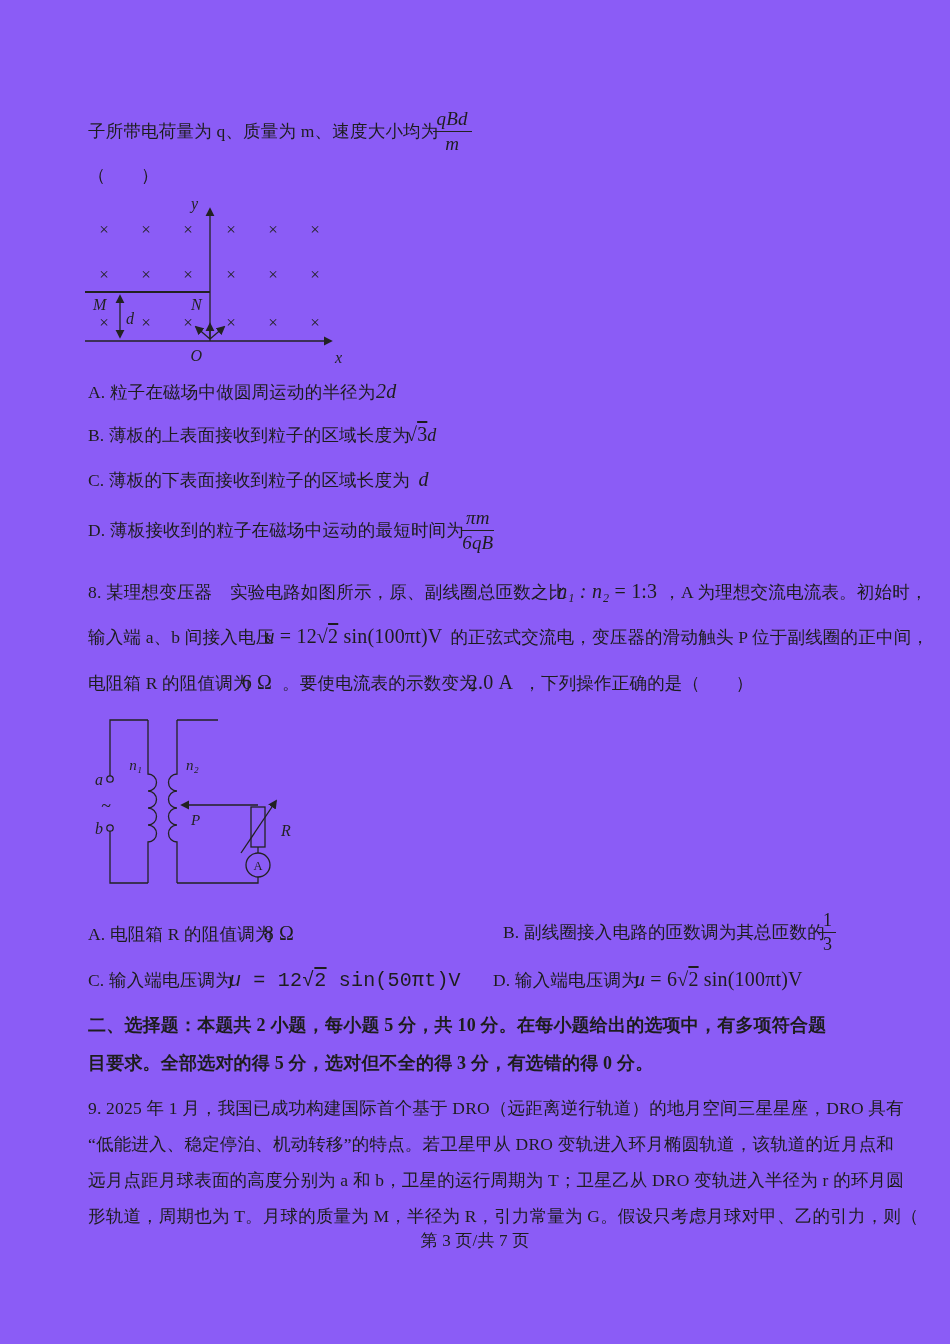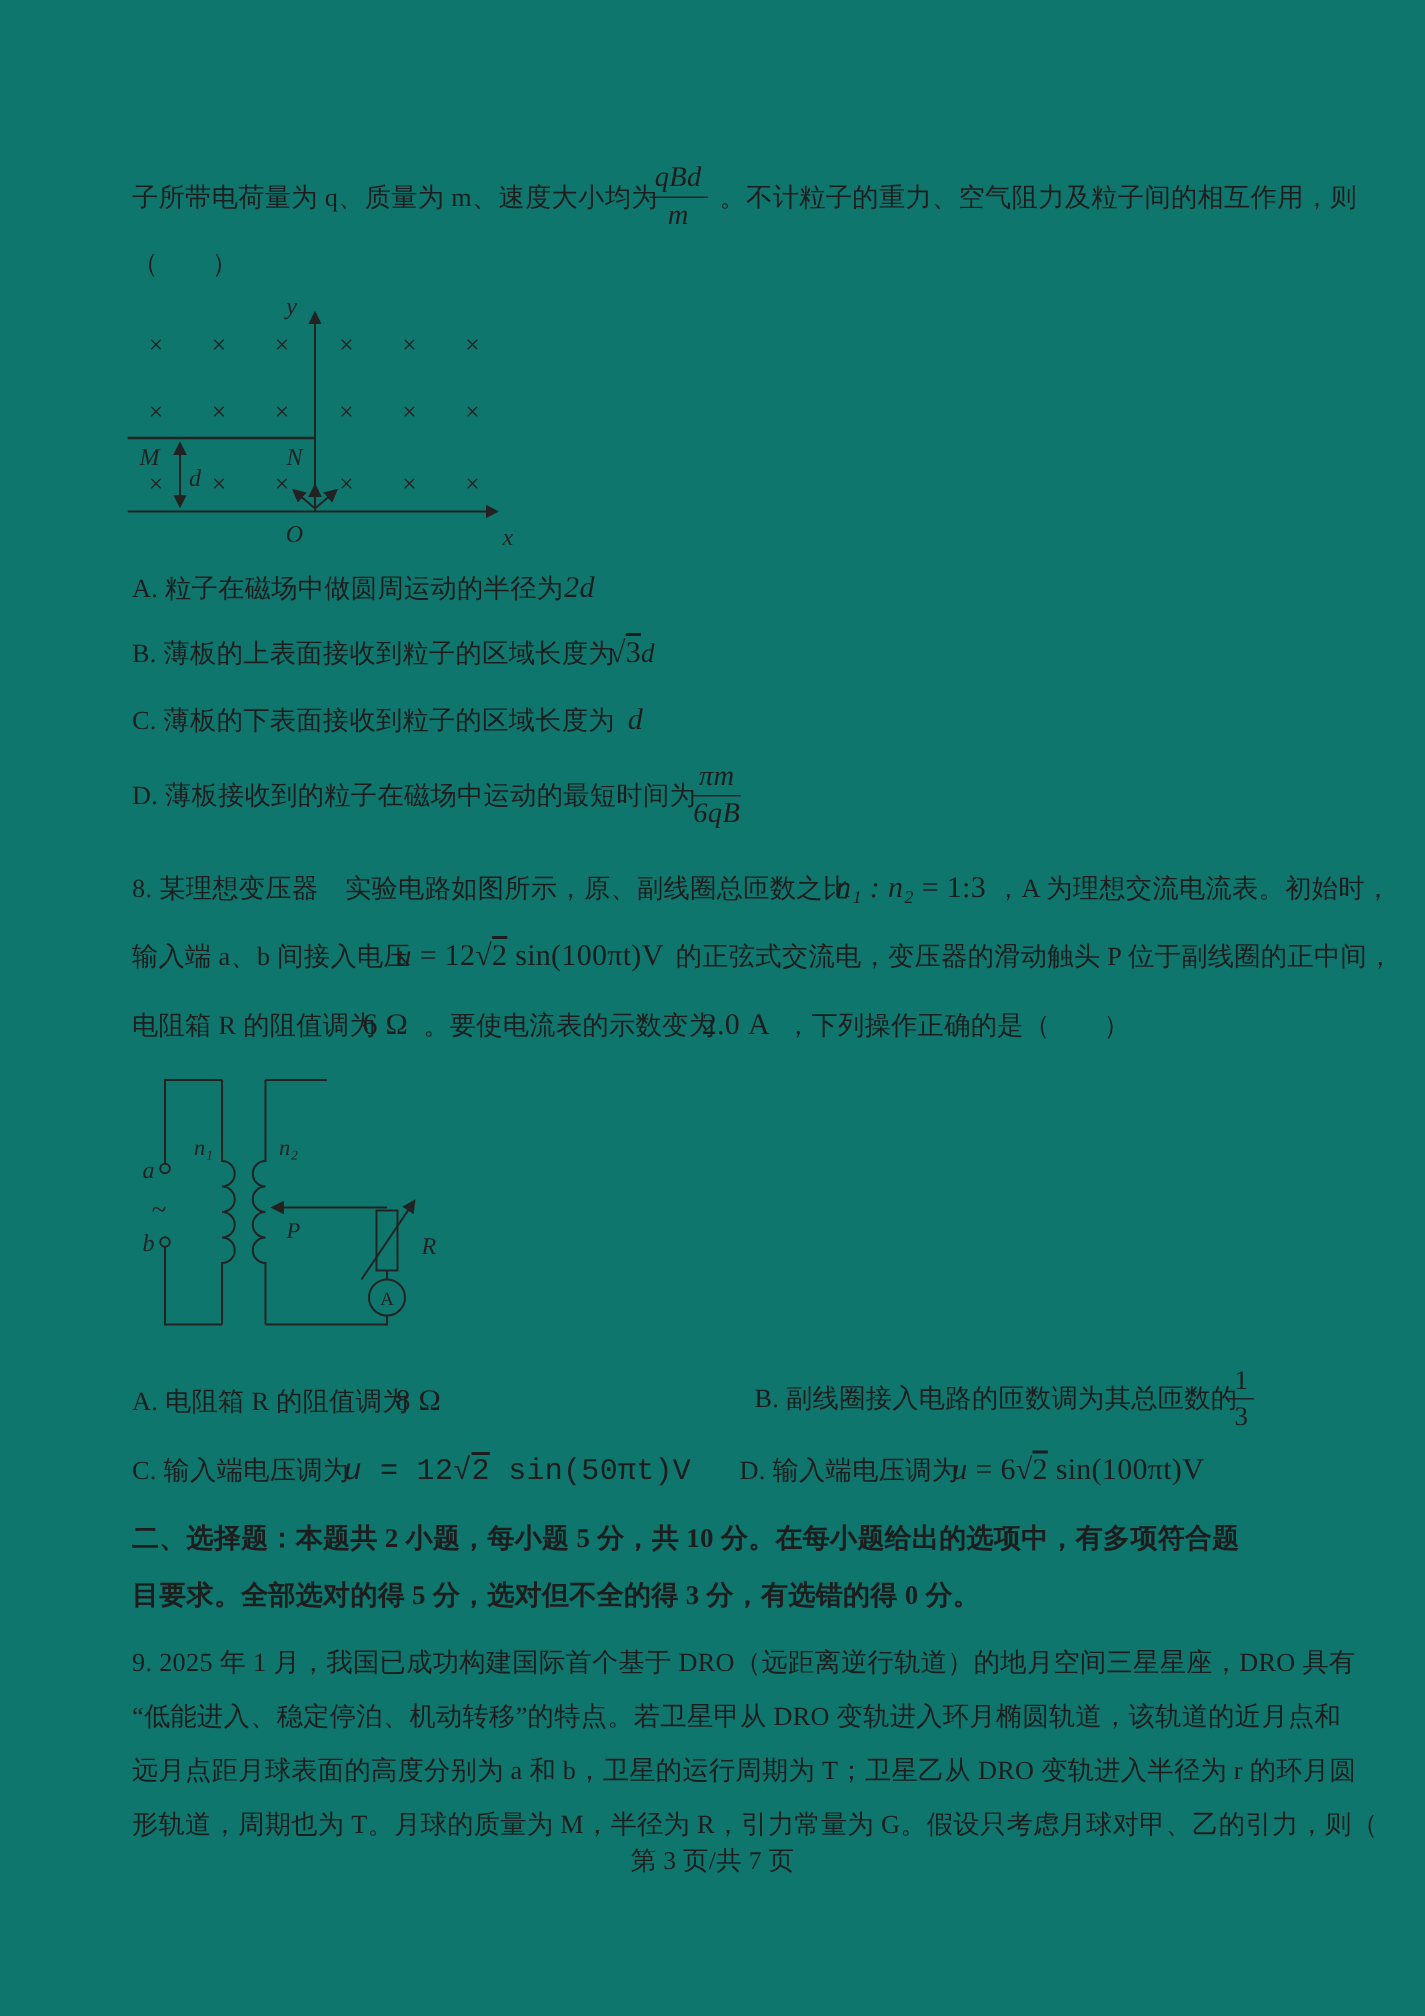--- a/index.html
+++ b/index.html
@@ -1,17 +1,17 @@
 <!DOCTYPE html>
 <html><head>
 <meta charset="utf-8">
 <style>
   html,body{margin:0;padding:0;background:#ffffff;}
   .page{
-    position:relative;width:950px;height:1344px;background:#0f766e;
+    position:relative;width:950px;height:1344px;background:#8b5cf6;
     font-family:"Liberation Serif","DejaVu Serif",serif;color:#1d1d1d;overflow:hidden;
   }
   .line{position:absolute;font-size:17.5px;white-space:nowrap;letter-spacing:.2px;}
   .flexline{display:flex;align-items:center;}
   .bold{font-weight:bold;}
   .mexp{font-size:20px;}
   .it{font-style:italic;}
   .sqr{text-decoration:overline;}
   .ov{margin-left:-9px;font-family:Liberation Serif, serif;}
   .frac{display:inline-block;text-align:center;font-size:19px;font-style:italic;line-height:1.12;vertical-align:middle;}
@@ -26,21 +26,20 @@
 <body>
 
 <div class="page">
 
   <div class="line flexline" style="left:88px;top:102px;height:58px;">
     <span>子所带电荷量为 q、质量为 m、速度大小均为</span>
     <span class="frac ov" style="margin-left:-6px;">
       <span class="fnum">qBd</span>
       <span class="fden">m</span>
     </span>
-    <span style="margin-left:8px;">。不计粒子的重力、空气阻力及粒子间的相互作用，则</span>
   </div>
   <div class="line" style="left:88px;top:163px;">（　　）</div>
 
   <svg style="left:85px;top:195px;" width="270" height="178" viewBox="0 0 270 178">
     <defs>
       <marker id="arr" viewBox="0 0 10 10" refX="8" refY="5" markerWidth="7" markerHeight="7" orient="auto-start-reverse">
         <path d="M0,0 L10,5 L0,10 z" fill="#222"></path>
       </marker>
     </defs>
 

